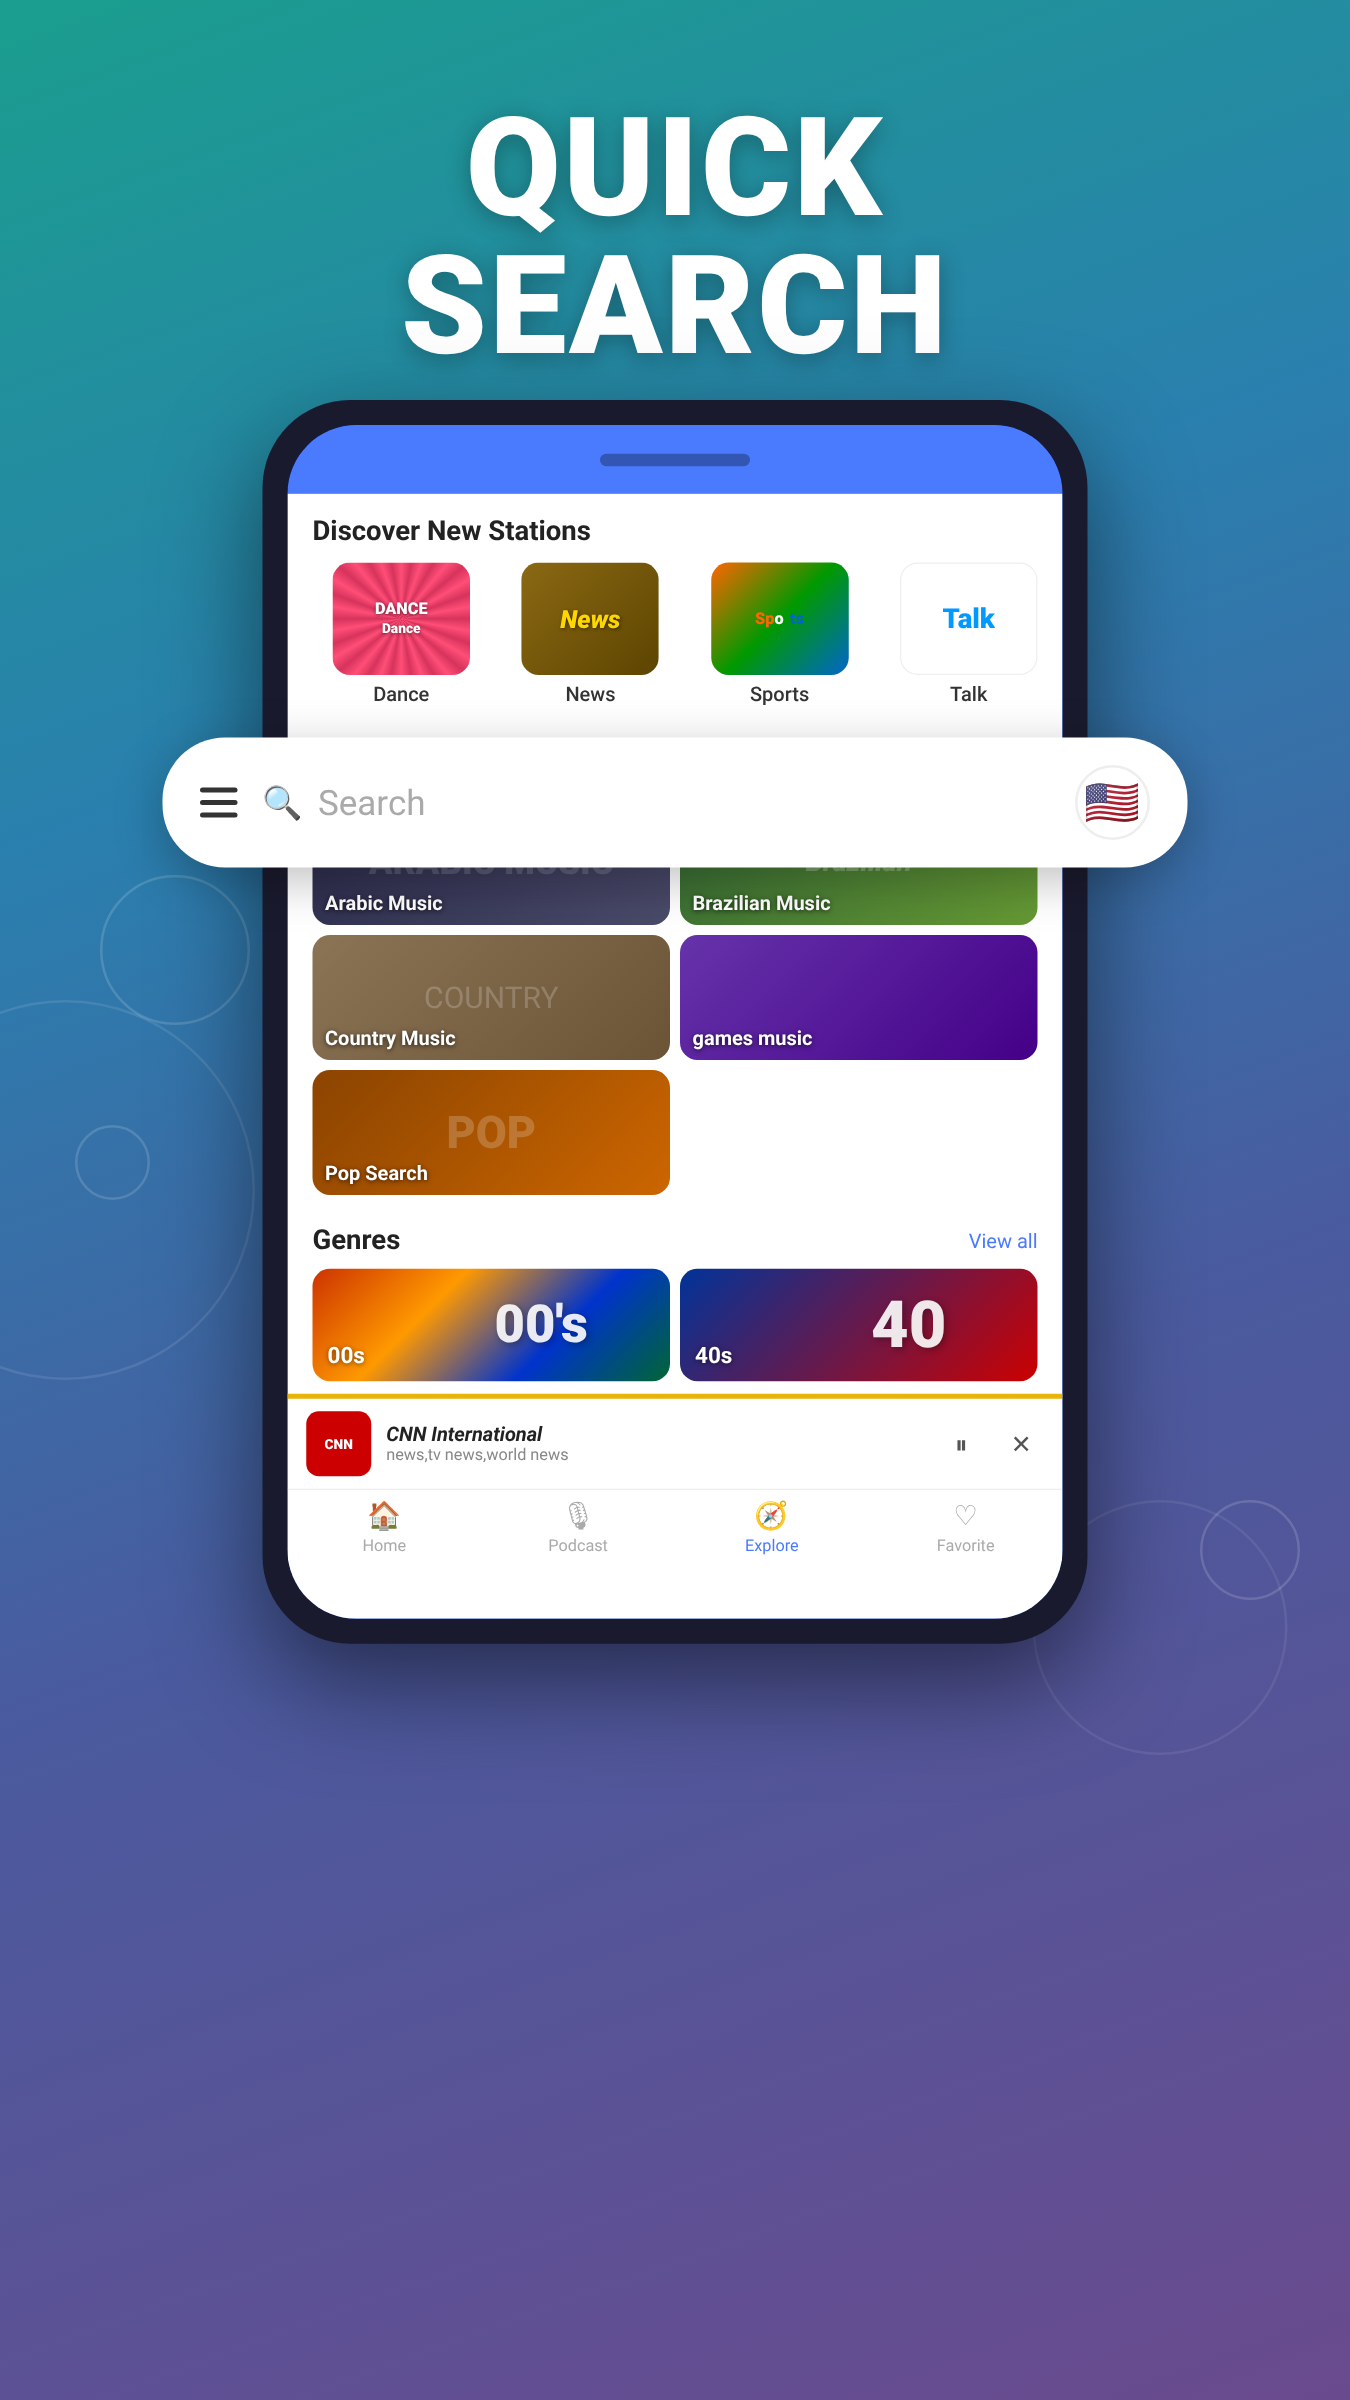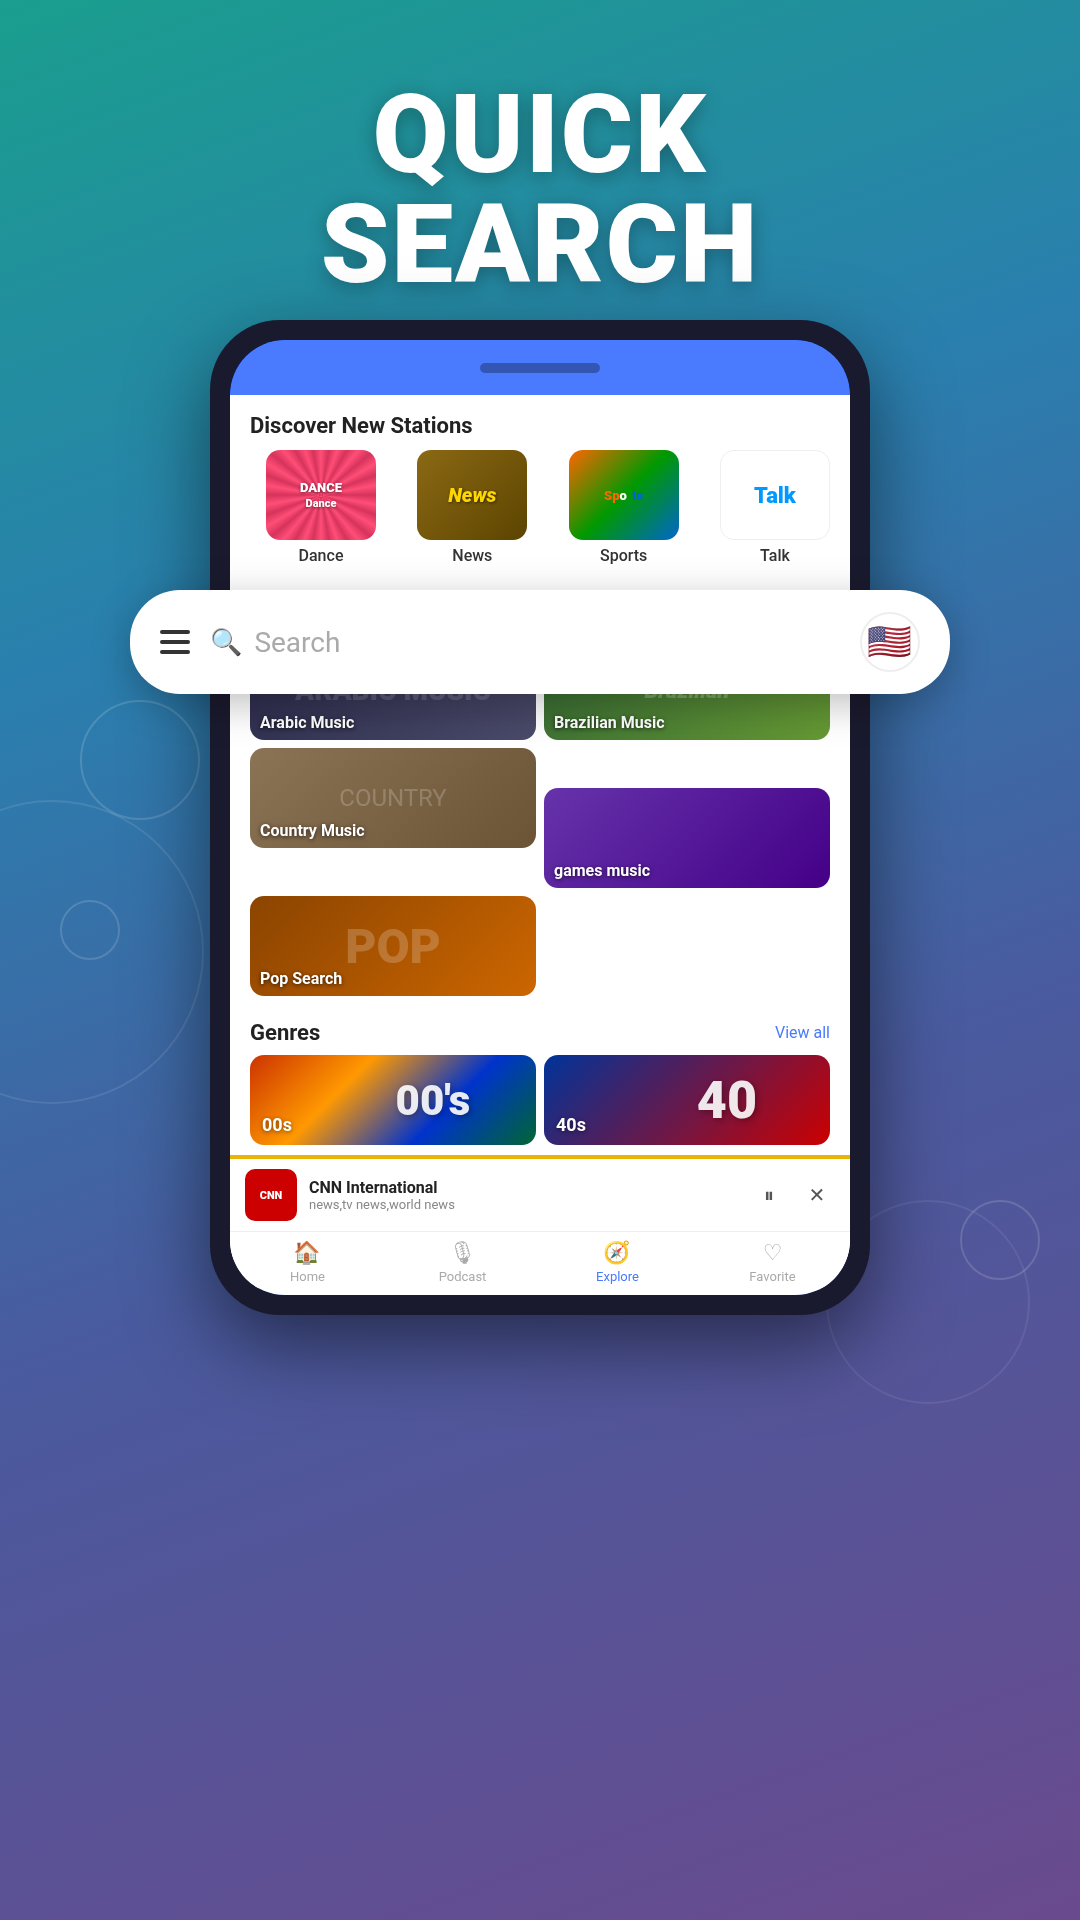--- a/index.html
+++ b/index.html
@@ -287,21 +287,20 @@
       white-space: nowrap;
     }
     .card-brazilian {
       background: linear-gradient(135deg, #336633, #669933);
     }
     .card-country {
       background: linear-gradient(135deg, #8B7355, #6B5335);
     }
     .card-games {
       background: linear-gradient(135deg, #6633aa, #440088);
-      margin-top: 40px;
     }
     .card-mexican {
       background: linear-gradient(135deg, #cc2200, #336600, #cc6600);
     }
     .card-pop {
       background: linear-gradient(135deg, #8B4400, #cc6600);
     }
 
     
     .section-header {
@@ -377,20 +376,21 @@
       font-weight: 900;
       flex-shrink: 0;
     }
     .now-playing-info {
       flex: 1;
     }
     .now-playing-title {
       font-size: 16px;
       font-weight: 700;
       color: #222;
+      font-style: italic;
     }
     .now-playing-sub {
       font-size: 13px;
       color: #888;
     }
     .now-playing-controls {
       display: flex;
       gap: 12px;
       align-items: center;
     }
@@ -536,21 +536,21 @@
             <div style="position:absolute;top:50%;left:50%;transform:translate(-50%,-50%);color:rgba(255,255,255,0.2);font-size:24px;font-weight:400;">COUNTRY</div>
             <span class="music-card-label">Country Music</span>
           </div>
 
           <div class="music-card card-games">
             <span class="music-card-label">games music</span>
           </div>
 
 
           <div class="music-card card-pop">
-            <div style="position:absolute;top:50%;left:50%;transform:translate(-50%,-50%);color:rgba(255,255,255,0.2);font-size:48px;font-weight:900;">POP</div>
+            <div style="position:absolute;top:50%;left:50%;transform:translate(-50%,-50%);color:rgba(255,255,255,0.2);font-size:36px;font-weight:900;">POP</div>
             <span class="music-card-label">Pop Search</span>
           </div>
         </div>
 
         <div class="section-header">
           <span class="section-title" style="padding:0;">Genres</span>
           <span class="view-all-link">View all</span>
         </div>
         <div class="genres-grid">
           <div class="genre-card genre-00s">

